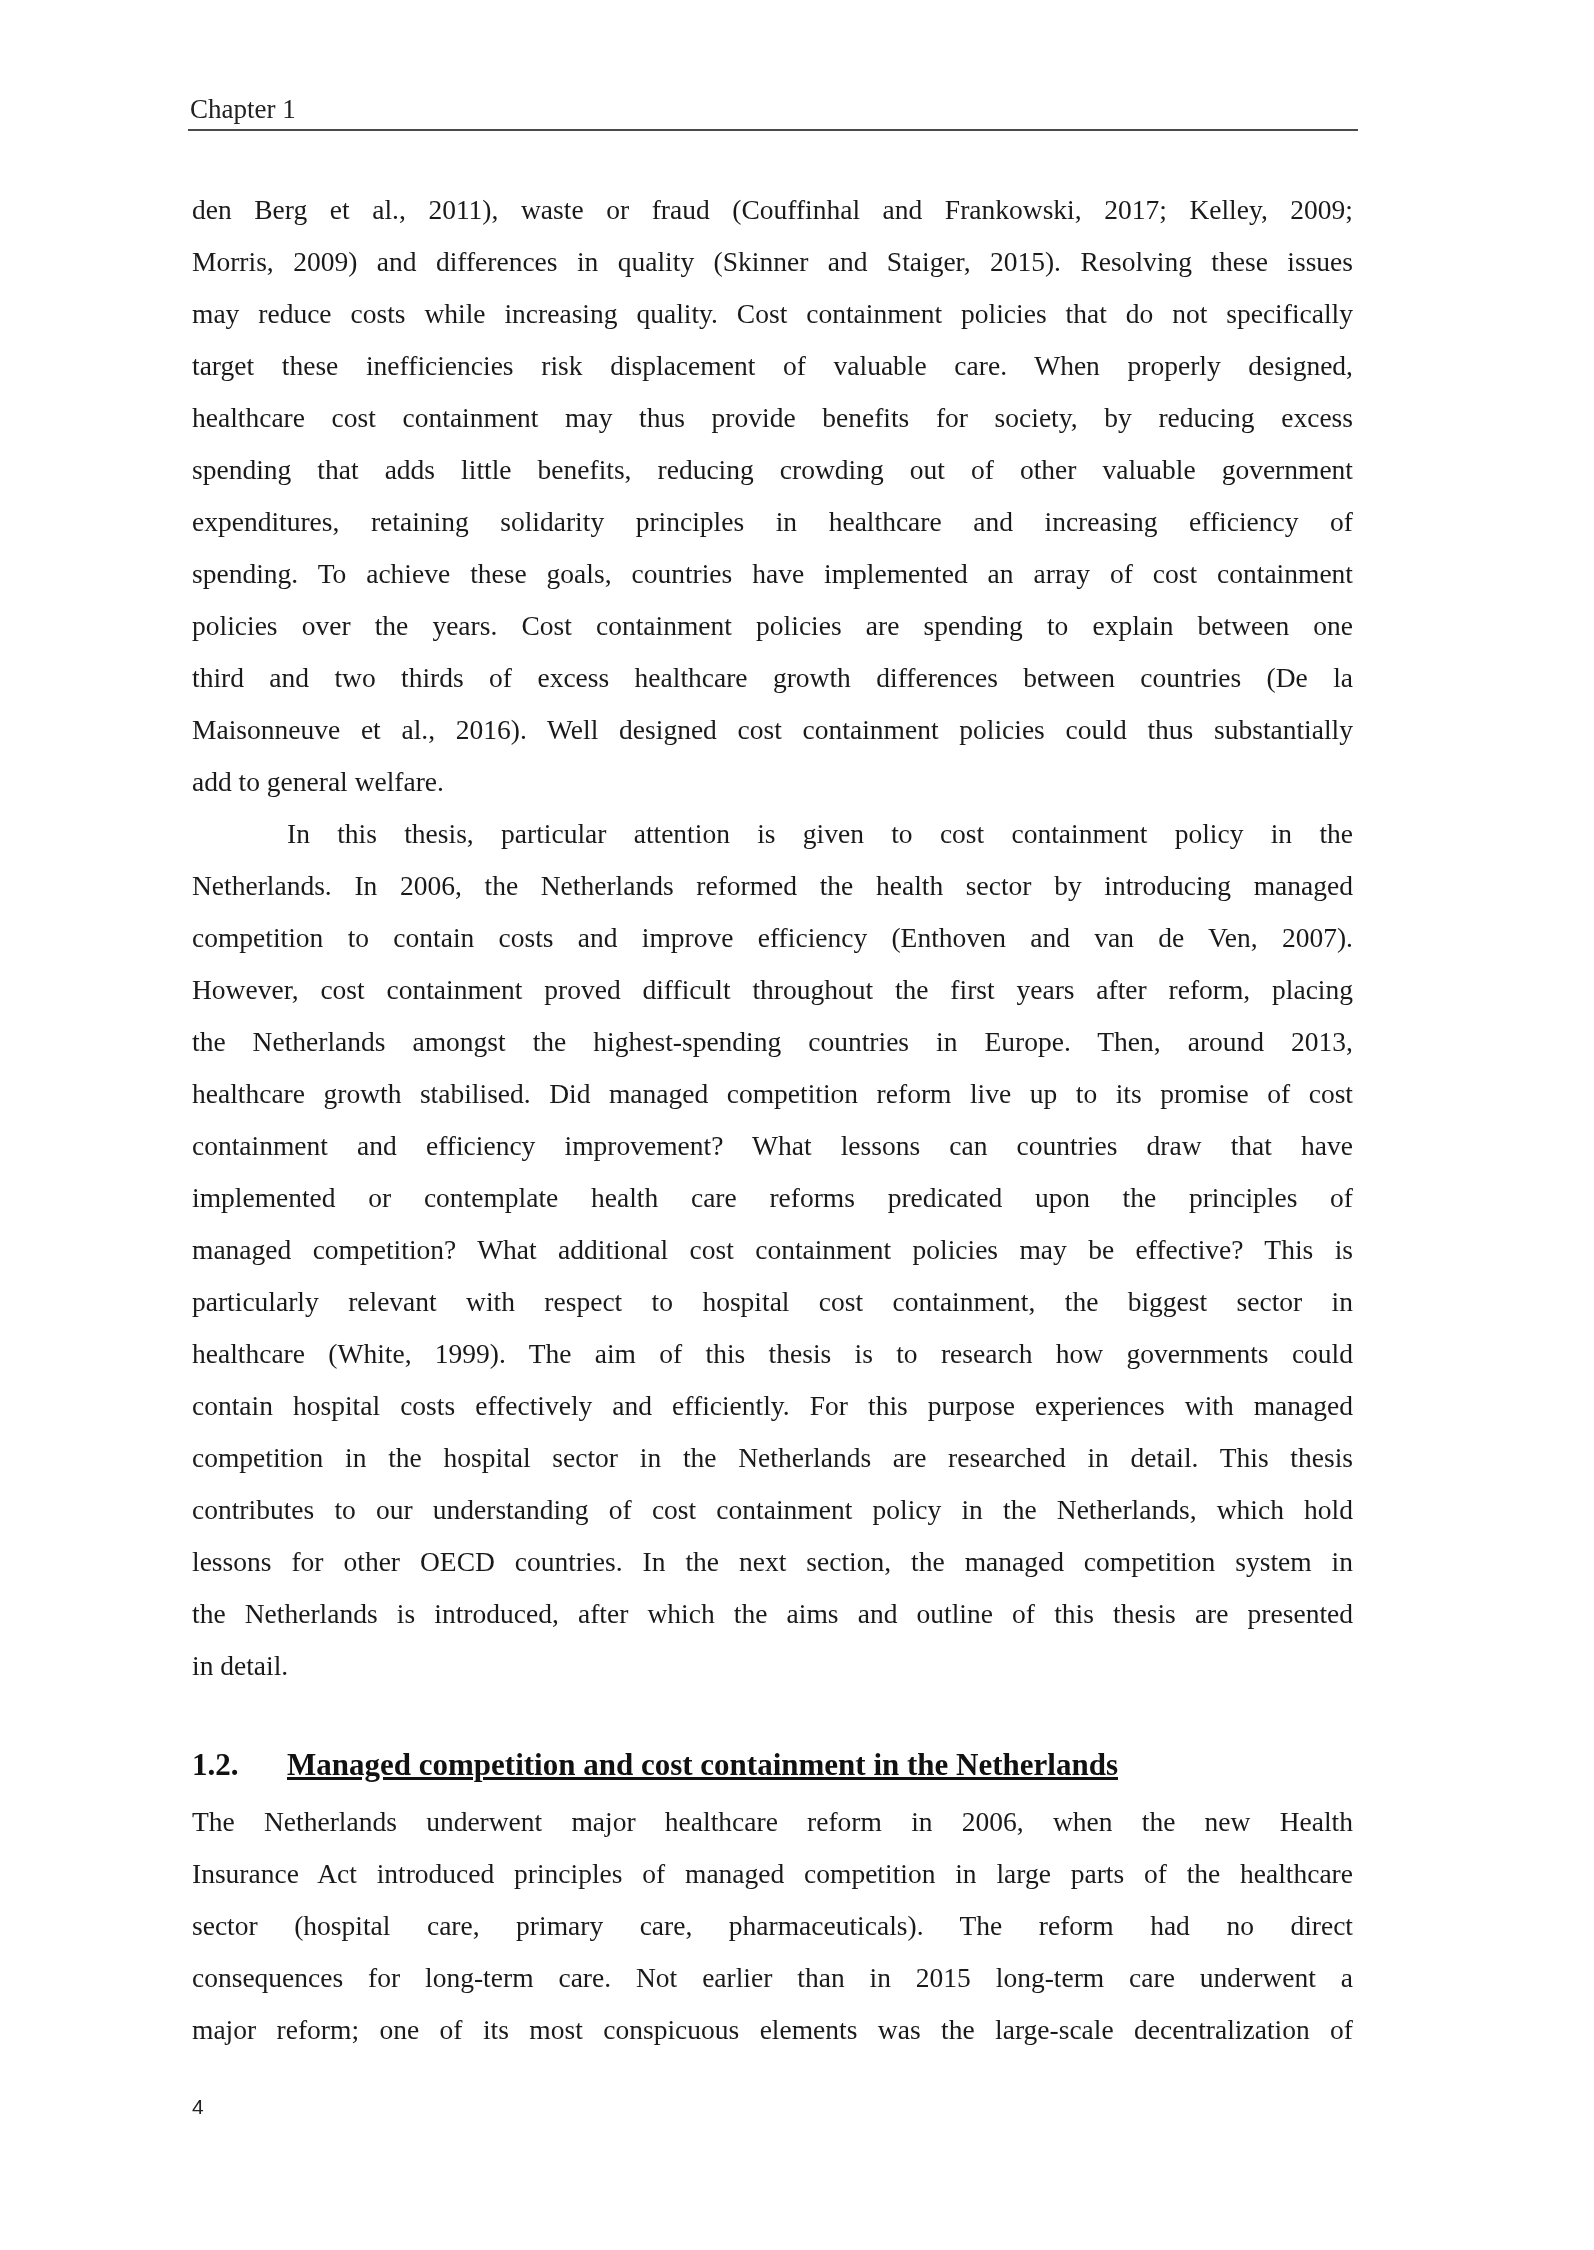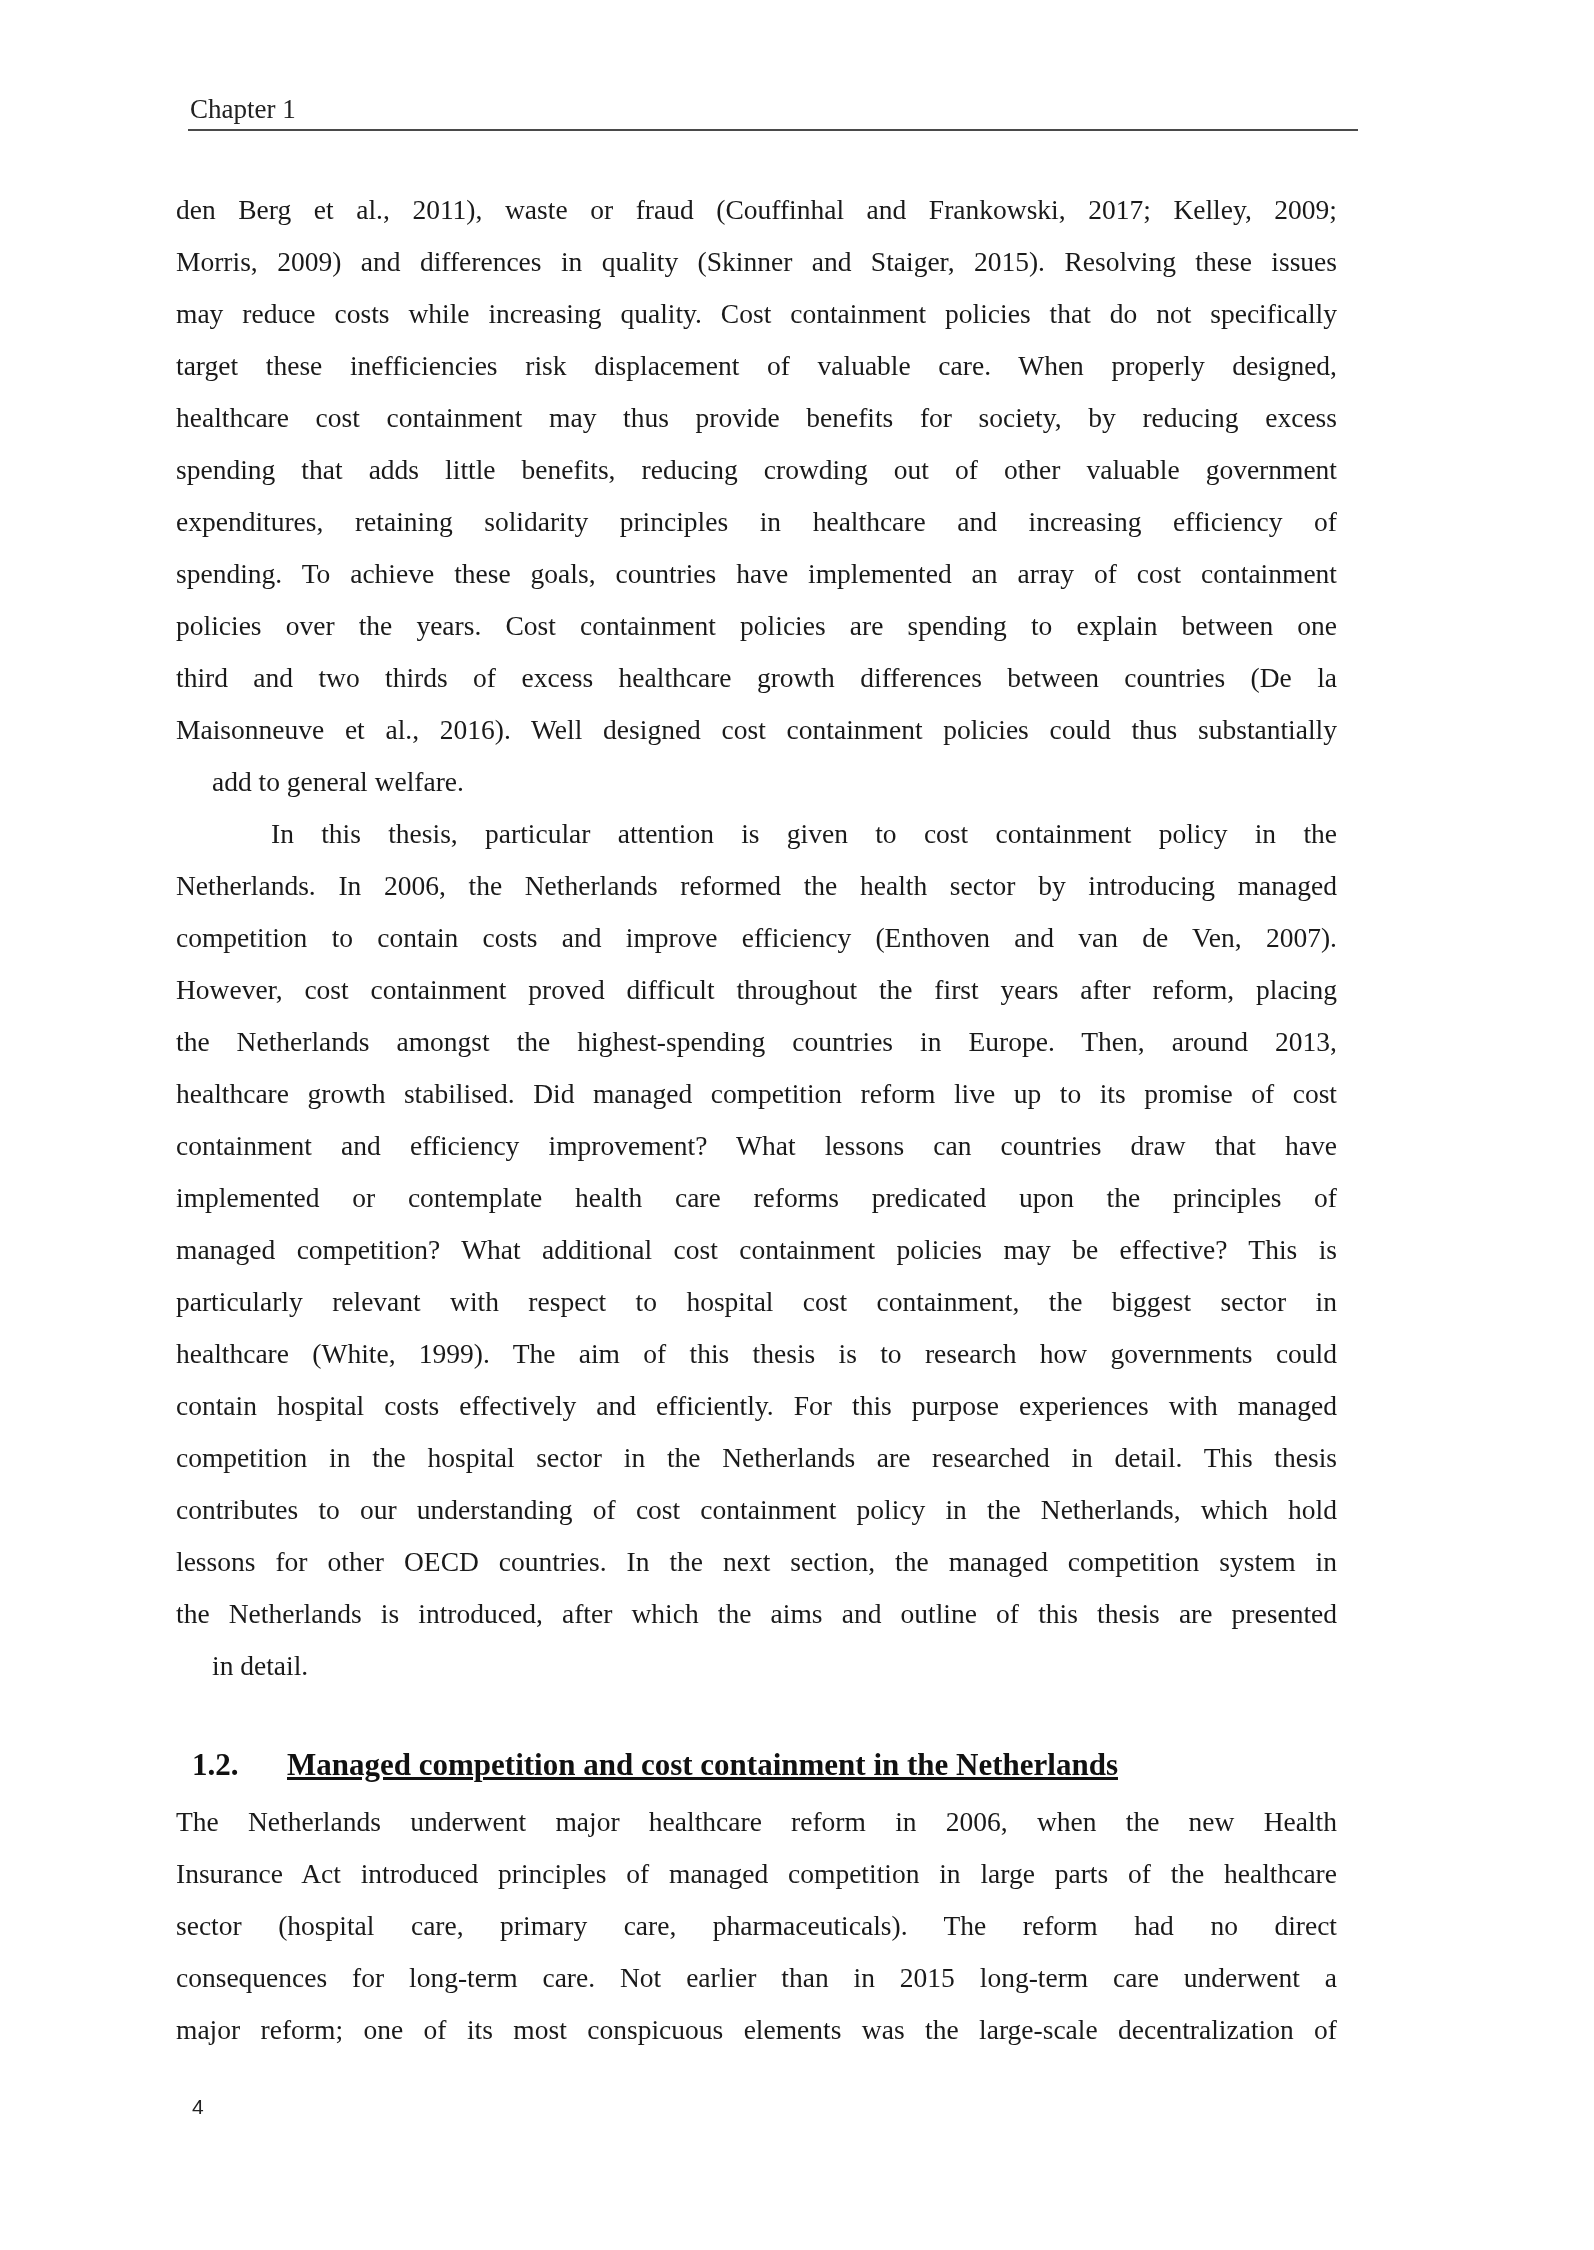--- a/index.html
+++ b/index.html
@@ -33,38 +33,37 @@
   .header-rule {
     position: absolute;
     left: 188px;
     top: 129px;
     width: 1170px;
     height: 2px;
     background: #4a4a4a;
   }
   .body-block {
     position: absolute;
-    left: 176px;
+    left: 192px;
     width: 1161px;
   }
   .line {
     height: 52px;
     line-height: 52px;
     font-family: "Liberation Serif", "DejaVu Serif", serif;
     font-size: 27.5px;
     white-space: nowrap;
     text-align: justify;
     text-align-last: justify;
     color: #1a1a1a;
     overflow: visible;
   }
   .line.last {
     text-align-last: left;
     text-align: left;
-    margin-left: 36px;
   }
   .line.indent {
     padding-left: 95px;
   }
   #para1 { top: 184px; }
   #para2 { top: 808px; }
   #para3 { top: 1796px; }
   .section-heading {
     position: absolute;
     left: 192px;

